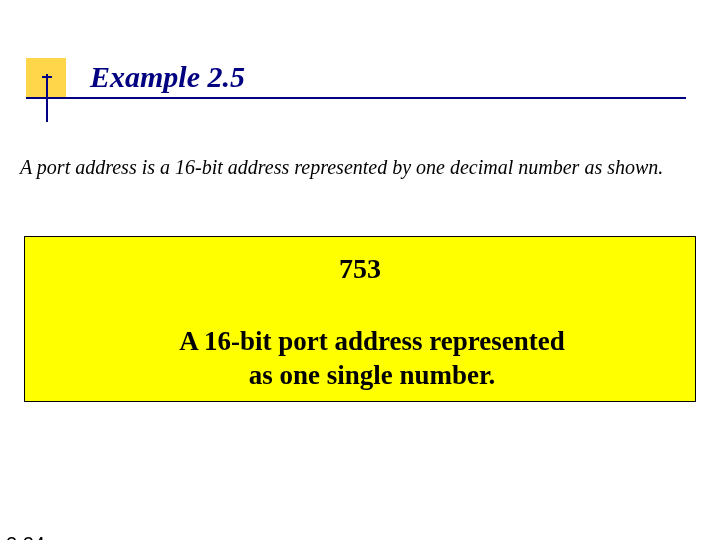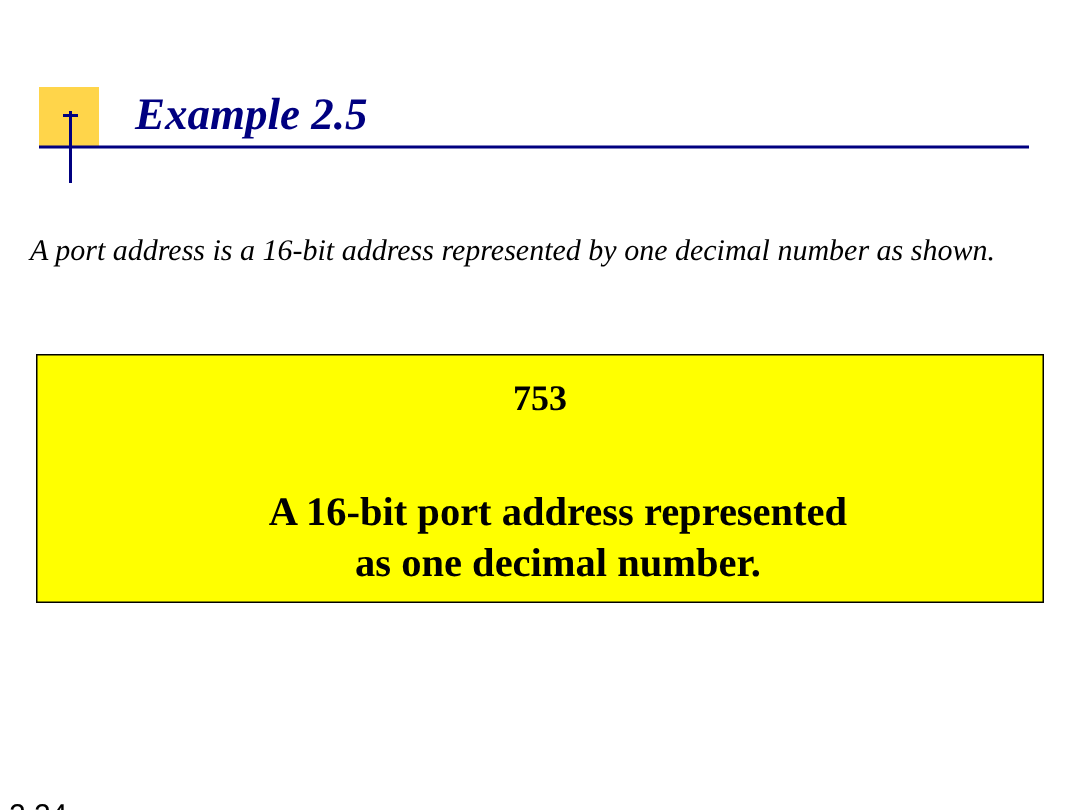--- a/index.html
+++ b/index.html
@@ -78,21 +78,21 @@
     height: 166px;
     background: #ffff00;
     border: 1.5px solid #000000;
     text-align: center;
   }
   .yellow-number {
     position: absolute;
     top: 16px;
     left: 0;
     width: 100%;
-    font-size: 24px;
+    font-size: 28px;
     font-weight: bold;
     color: #000000;
   }
   .yellow-desc {
     position: absolute;
     top: 88px;
     left: 12px;
     width: 100%;
     font-size: 27px;
     font-weight: bold;
@@ -120,19 +120,19 @@
     <div class="title-tick"></div>
     <div class="title-text">Example 2.5</div>
   </div>
 
   <div class="body-text">A port address is a 16-bit address represented by one decimal number as shown.</div>
 
   <div class="yellow-box">
     <div class="yellow-number">753</div>
     <div class="yellow-desc">
       <span>A 16-bit port address represented</span><br>
-      <span>as one decimal number.</span>
+      <span>as one single number.</span>
     </div>
   </div>
 
   <div class="page-number">2.24</div>
 
 </div>
 
 </body></html>

